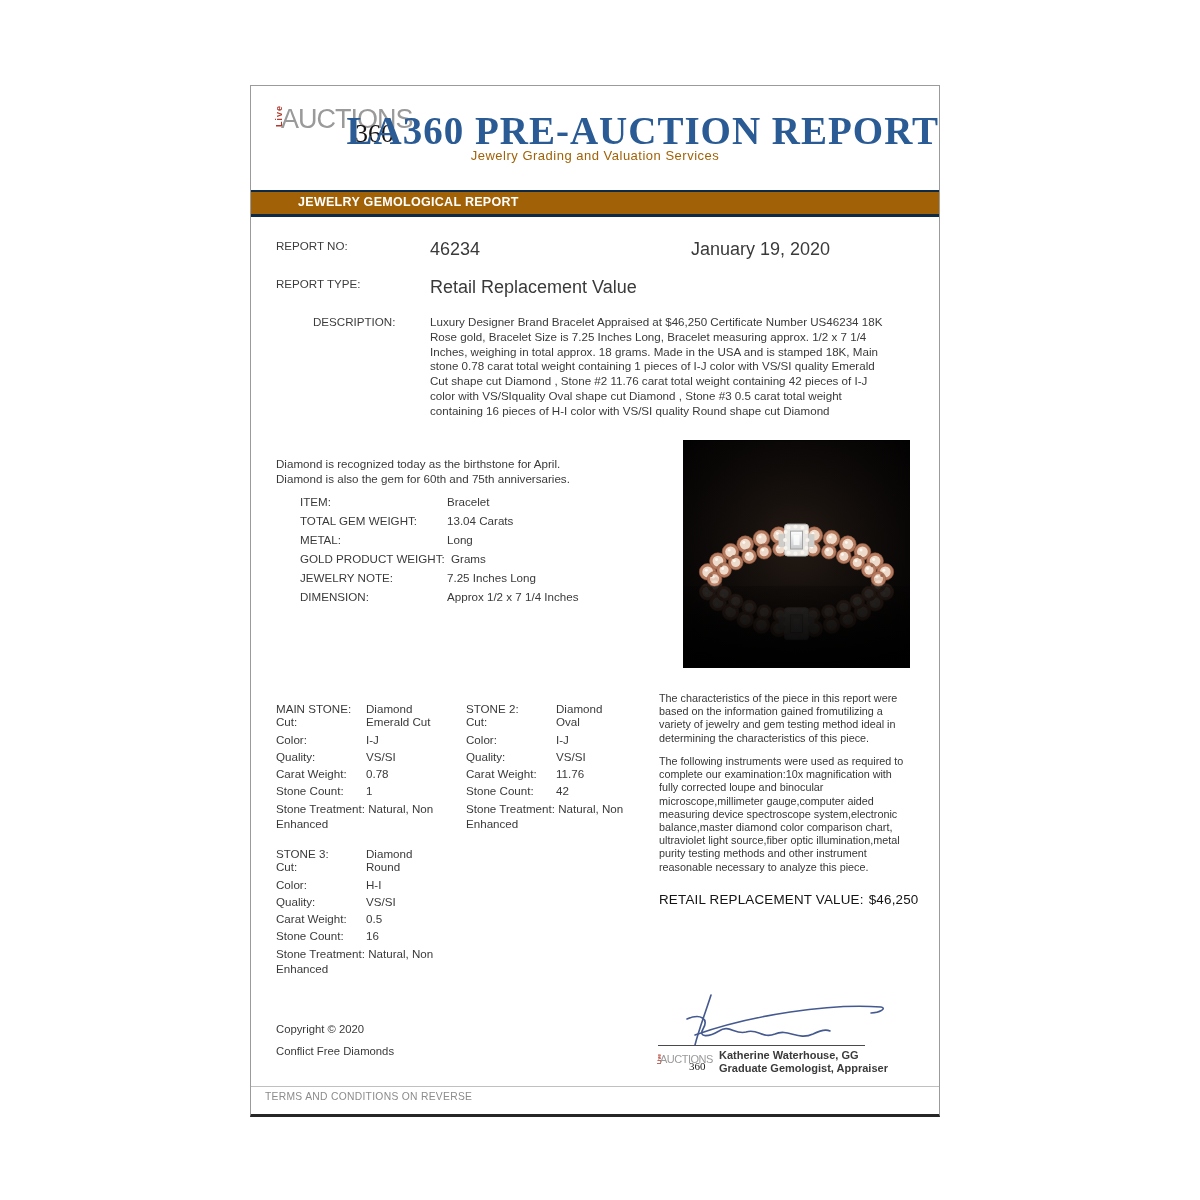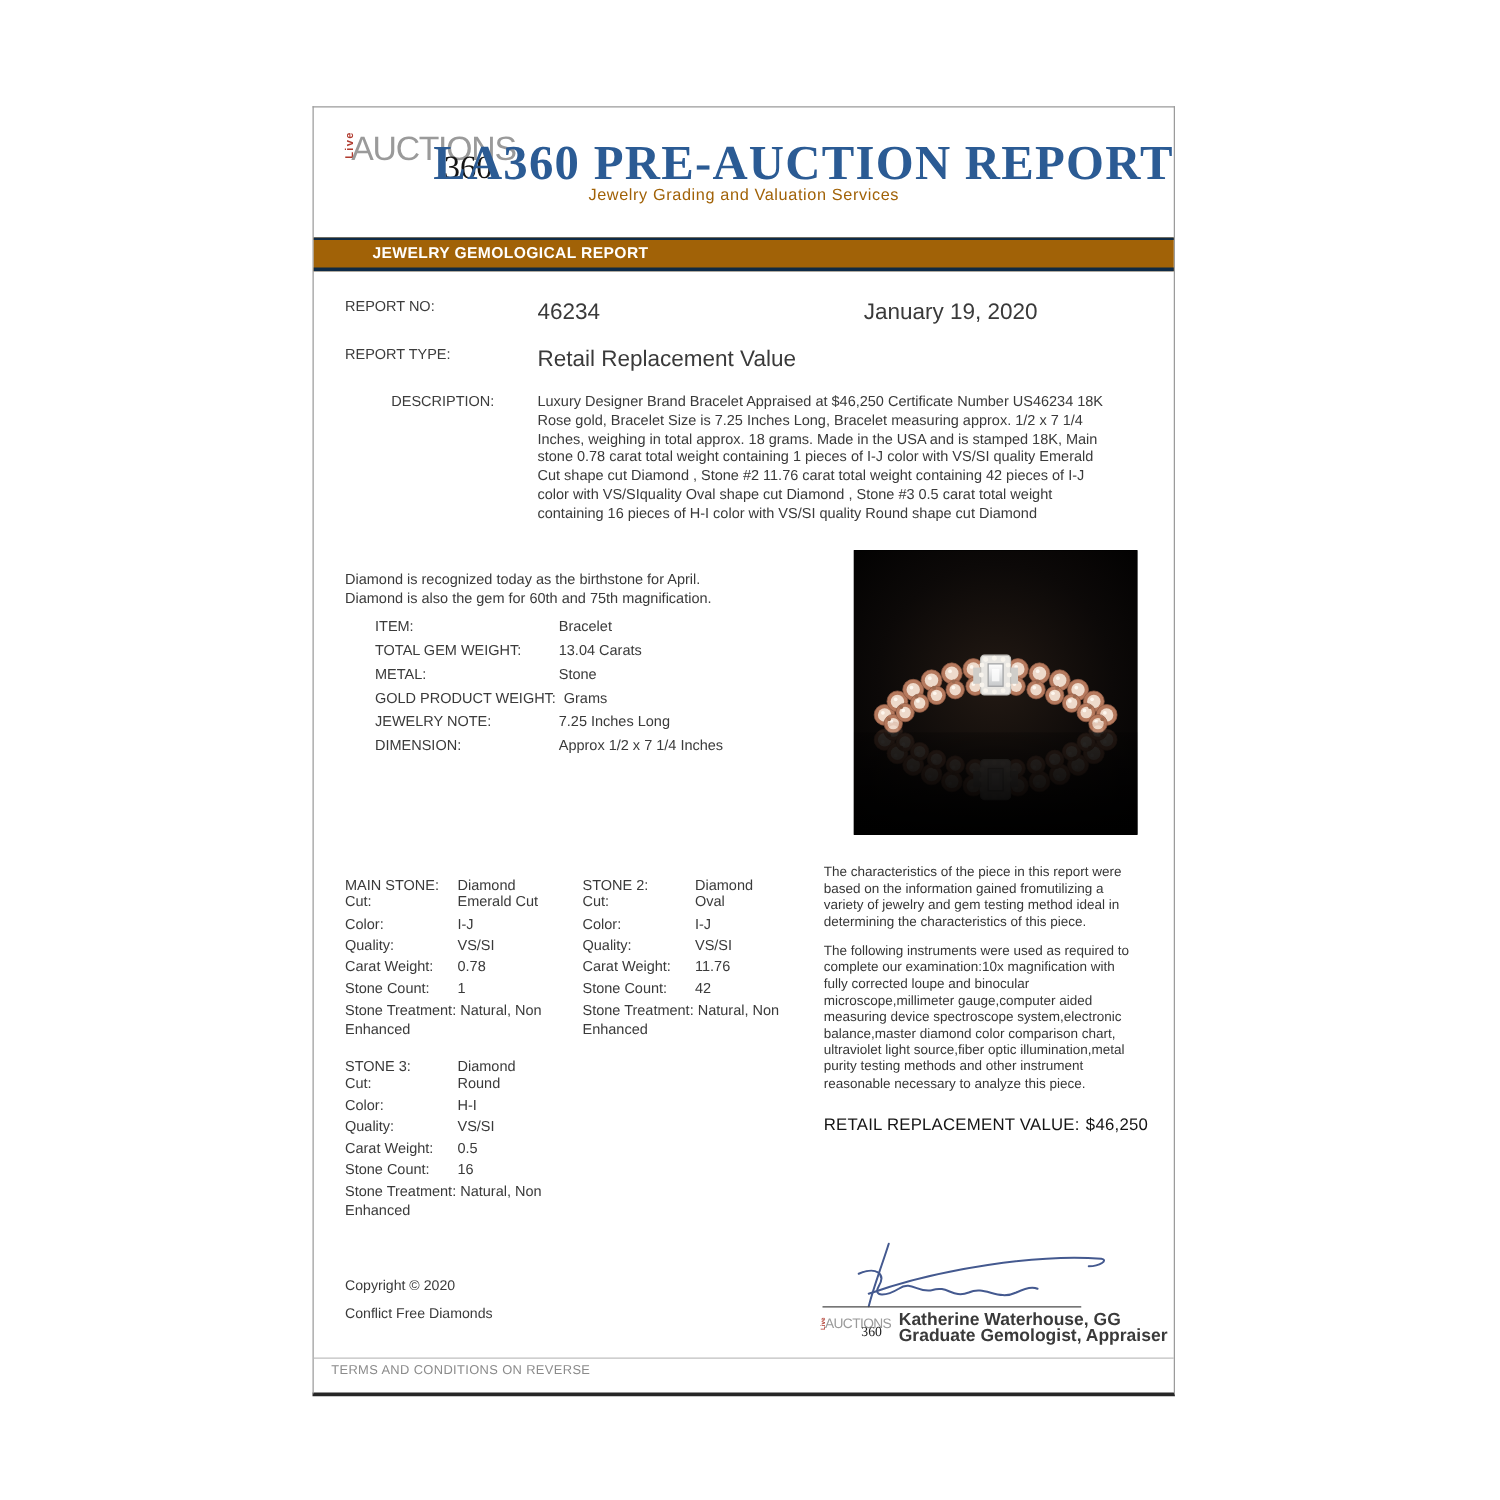--- a/index.html
+++ b/index.html
@@ -64,21 +64,21 @@
   .stone-block .sl { display:inline-block; width:90px; vertical-align:top; }
   .stone-block .streat { margin-top:4px; line-height:15px; }
 
   .para { font-size:10.8px; line-height:13.2px; width:255px; color:#373737; }
 
   .valuation { font-size:13.4px; color:#141414; letter-spacing:0.2px; }
   .valuation .amt { padding-left:5px; }
 
   
   .sig-line { position:absolute; left:407px; top:959px; width:207px; border-top:1px solid #4a4a4a; }
-  .sig-name { position:absolute; left:468px; top:963px; font-size:14px; font-weight:600; line-height:13px; color:#3a3a3a; }
+  .sig-name { position:absolute; left:468px; top:963px; font-size:11px; font-weight:600; line-height:13px; color:#3a3a3a; }
   .mini-logo { position:absolute; left:406px; top:967px; width:58px; height:22px; }
   .mini-live {
     position:absolute; left:-3px; top:3px; transform:rotate(-90deg);
     font-size:5px; font-weight:bold; color:#b03a2e;
   }
   .mini-auctions { position:absolute; left:3px; top:0; font-size:11px; color:#9a9a9a; letter-spacing:-0.5px; }
   .mini-360 { position:absolute; left:32px; top:7px; font-family:"Liberation Serif", serif; font-size:11px; color:#222; }
 
   .copyright { font-size:11.3px; }
 
@@ -111,30 +111,30 @@
   <div class="abs meta-value" style="left:179px; top:153px;">46234</div>
   <div class="abs meta-value" style="left:440px; top:153px;">January 19, 2020</div>
 
   <div class="abs meta-label" style="left:25px; top:191px;">REPORT TYPE:</div>
   <div class="abs meta-value" style="left:179px; top:191px;">Retail Replacement Value</div>
 
   <div class="abs meta-label" style="left:25px; top:229px;margin-left:37px;">DESCRIPTION:</div>
   <div class="abs desc-value" style="left:179px; top:229px;">Luxury Designer Brand Bracelet Appraised at $46,250 Certificate Number US46234 18K Rose gold, Bracelet Size is 7.25 Inches Long, Bracelet measuring approx. 1/2 x 7 1/4 Inches, weighing in total approx. 18 grams. Made in the USA and is stamped 18K, Main stone 0.78 carat total weight containing 1 pieces of I-J color with VS/SI quality Emerald Cut shape cut Diamond , Stone #2 11.76 carat total weight containing 42 pieces of I-J color with VS/SIquality Oval shape cut Diamond , Stone #3 0.5 carat total weight containing 16 pieces of H-I color with VS/SI quality Round shape cut Diamond</div>
 
   <div class="abs note-line" style="left:25px; top:371px;">Diamond is recognized today as the birthstone for April.</div>
-  <div class="abs note-line" style="left:25px; top:386px;">Diamond is also the gem for 60th and 75th magnification.</div>
+  <div class="abs note-line" style="left:25px; top:386px;">Diamond is also the gem for 60th and 75th anniversaries.</div>
 
   <div class="abs item-row" style="left:25px; top:409px;">
     <span class="il">ITEM:</span><span>Bracelet</span>
   </div>
   <div class="abs item-row" style="left:25px; top:428px;">
     <span class="il">TOTAL GEM WEIGHT:</span><span>13.04 Carats</span>
   </div>
   <div class="abs item-row" style="left:25px; top:447px;">
-    <span class="il">METAL:</span><span>Stone</span>
+    <span class="il">METAL:</span><span>Long</span>
   </div>
   <div class="abs item-row" style="left:25px; top:466px;">
     <span class="il">GOLD PRODUCT WEIGHT:</span><span style="padding-left:4px;">Grams</span>
   </div>
   <div class="abs item-row" style="left:25px; top:485px;">
     <span class="il">JEWELRY NOTE:</span><span>7.25 Inches Long</span>
   </div>
   <div class="abs item-row" style="left:25px; top:504px;">
     <span class="il">DIMENSION:</span><span>Approx 1/2 x 7 1/4 Inches</span>
   </div>

